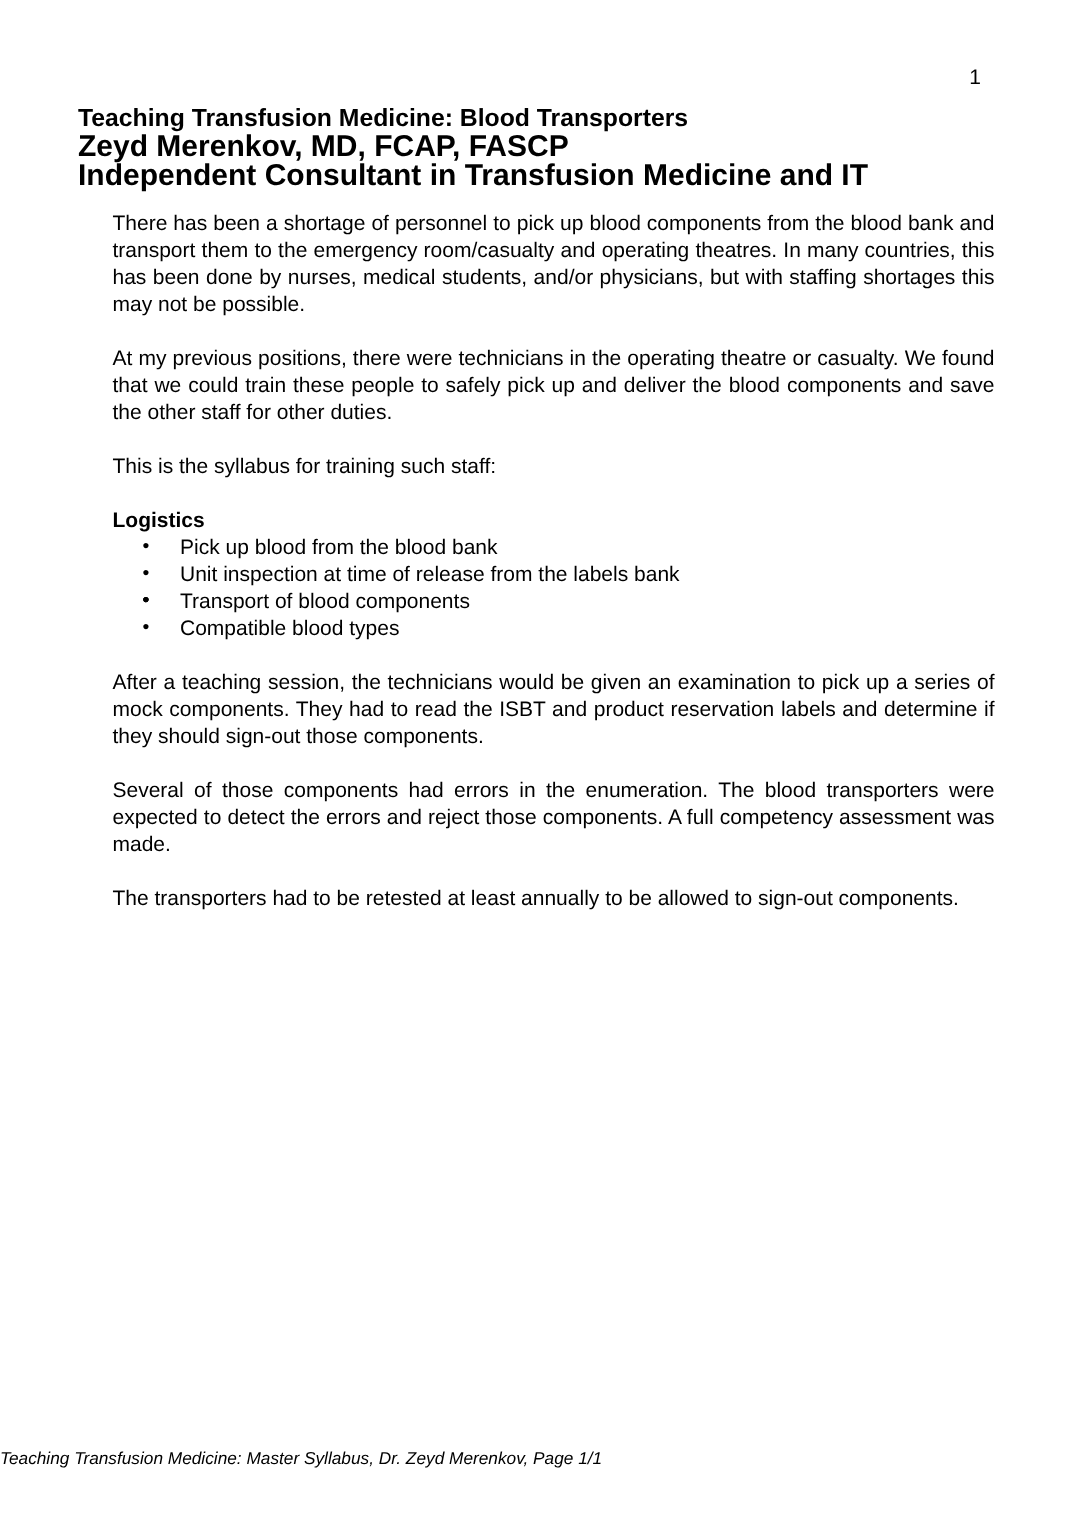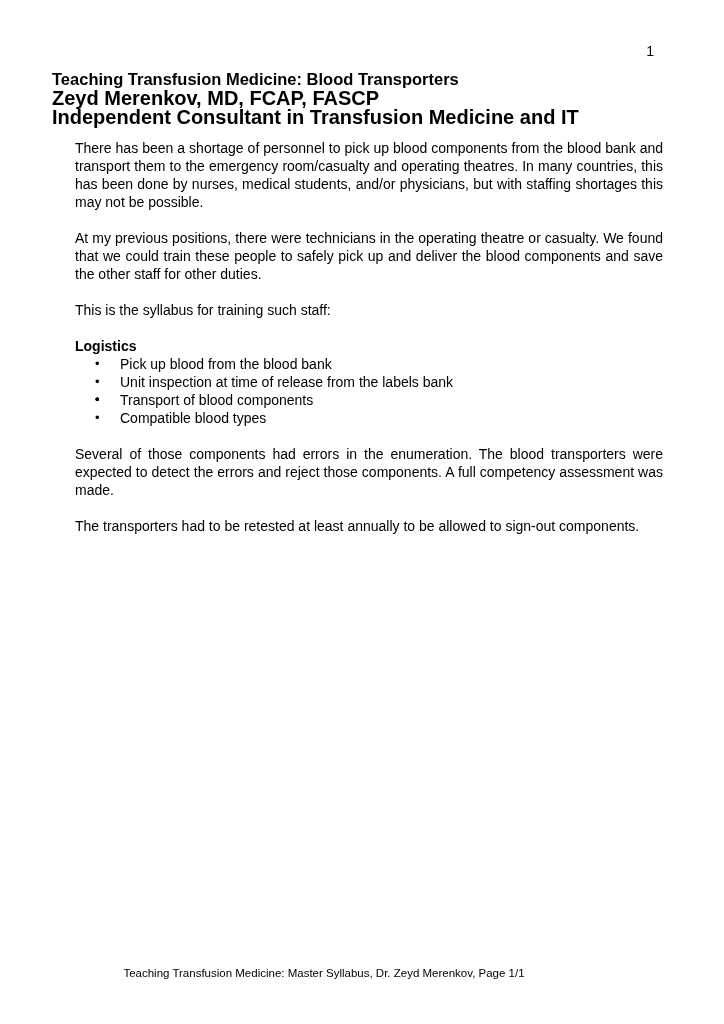--- a/index.html
+++ b/index.html
@@ -72,23 +72,24 @@
       position: absolute;
       left: 20px;
       top: 0;
       font-size: 13px;
     }
     .footer {
       position: absolute;
       left: 0;
       width: 648px;
       top: 966px;
-      text-align: center;
+      text-align: left;
       font-size: 11.5px;
       line-height: 14px;
+      font-style: italic;
     }
   </style>
 </head>
 <body>
 
 <div class="page">
 
   <div class="page-number">1</div>
 
   <div class="header">
@@ -121,19 +122,20 @@
       <li class="bullet-item">
         <span class="bullet-glyph">•</span>
         <span>Transport of blood components</span>
       </li>
       <li class="bullet-item">
         <span class="bullet-glyph">•</span>
         <span>Compatible blood types</span>
       </li>
     </ul>
 
+    <p class="para">After a teaching session, the technicians would be given an examination to pick up a series of mock components.  They had to read the ISBT and product reservation labels and determine if they should sign-out those components.</p>
     <p class="para">Several of those components had errors in the enumeration.  The blood transporters were expected to detect the errors and reject those components.  A full competency assessment was made.</p>
     <p class="para">The transporters had to be retested at least annually to be allowed to sign-out components.</p>
   </div>
 
   <div class="footer">Teaching Transfusion Medicine:  Master Syllabus, Dr. Zeyd Merenkov, Page 1/1</div>
 
 </div>
 
 </body></html>

